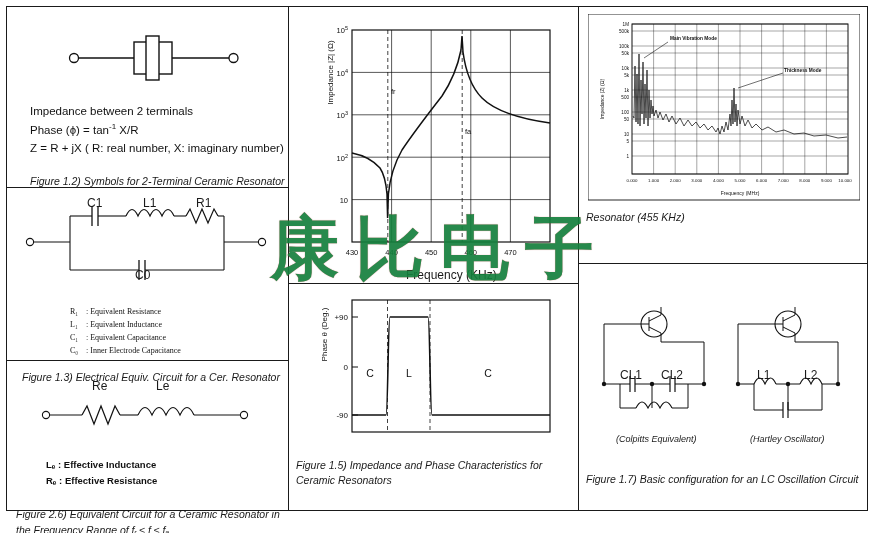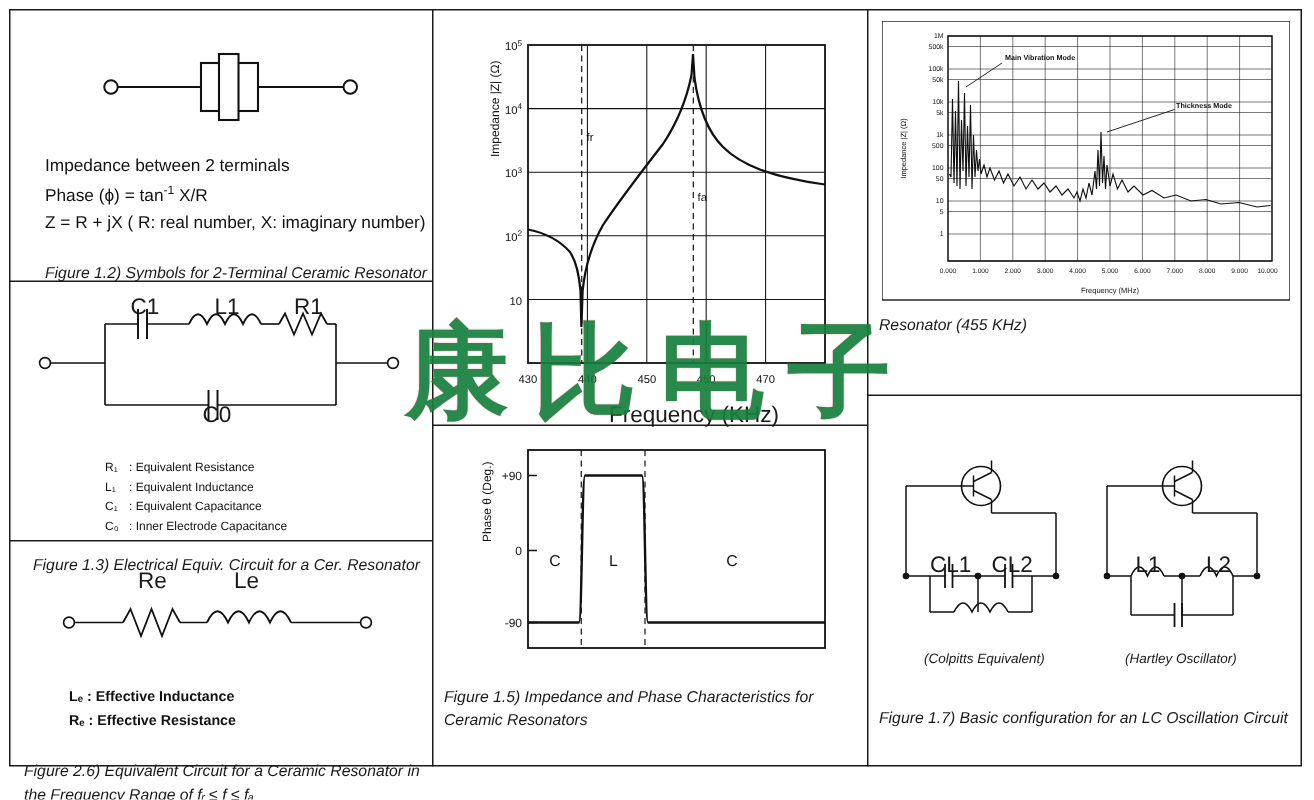--- a/index.html
+++ b/index.html
@@ -19,21 +19,21 @@
     border:1px solid #1a1a1a;
     box-sizing:border-box;
   }
   .vline { position:absolute; top:6px; width:1px; height:505px; background:#1a1a1a; }
   .hline { position:absolute; height:1px; background:#1a1a1a; }
 
   .cell { position:absolute; box-sizing:border-box; }
   .caption {
     font-style:italic; font-size:10.5px; color:#1a1a1a; line-height:1.45;
   }
-  .lbl { font-size:15px; color:#1a1a1a; }
+  .lbl { font-size:12px; color:#1a1a1a; }
   .lbl-i { font-size:9px; color:#1a1a1a; font-style:italic; }
 
   
   .c1txt { font-size:11.5px; color:#111; line-height:1.62; }
   .c1txt sup { font-size:8px; }
 
   
   .legend { font-size:8px; color:#111; line-height:1.62; }
   .legend .k { display:inline-block; min-width:16px; }
 
@@ -131,21 +131,21 @@
       <line x1="137" y1="74" x2="216" y2="74" stroke="#111" stroke-width="1.1"></line>
     </svg>
 
     <div style="position:relative; height:0;">
       <div class="lbl" style="position:absolute; left:79px; top:-96px;">C1</div>
       <div class="lbl" style="position:absolute; left:135px; top:-96px;">L1</div>
       <div class="lbl" style="position:absolute; left:188px; top:-96px;text-align:right;">R1</div>
       <div class="lbl" style="position:absolute; left:127px; top:-24px;">C0</div>
     </div>
 
-    <div class="legend" style="margin:14px 0 0 62px;">
+    <div class="legend" style="margin:14px 0 0 62px;font-family:Liberation Serif, serif;">
       <div><span class="k">R₁</span><span>: Equivalent Resistance</span></div>
       <div><span class="k">L₁</span><span>: Equivalent Inductance</span></div>
       <div><span class="k">C₁</span><span>: Equivalent Capacitance</span></div>
       <div><span class="k">C₀</span><span>: Inner Electrode Capacitance</span></div>
     </div>
 
     <div class="caption" style="margin:12px 0 0 14px;">Figure 1.3) Electrical Equiv. Circuit for a Cer. Resonator</div>
   </div>
 
   <div class="cell" style="left:8px; top:363px; width:278px; height:146px;">

